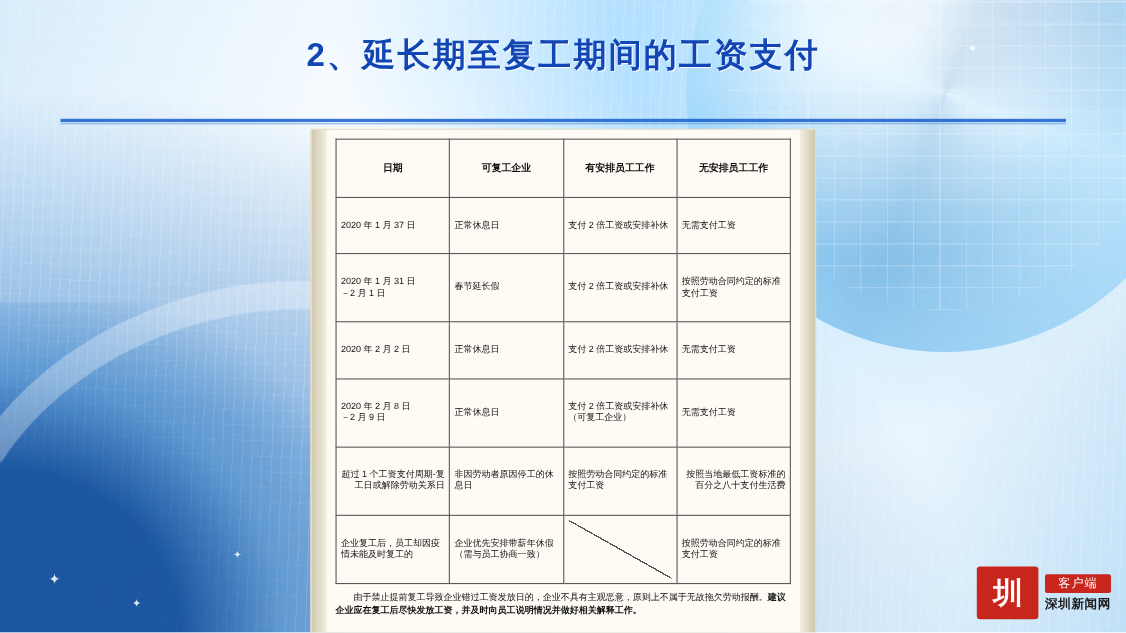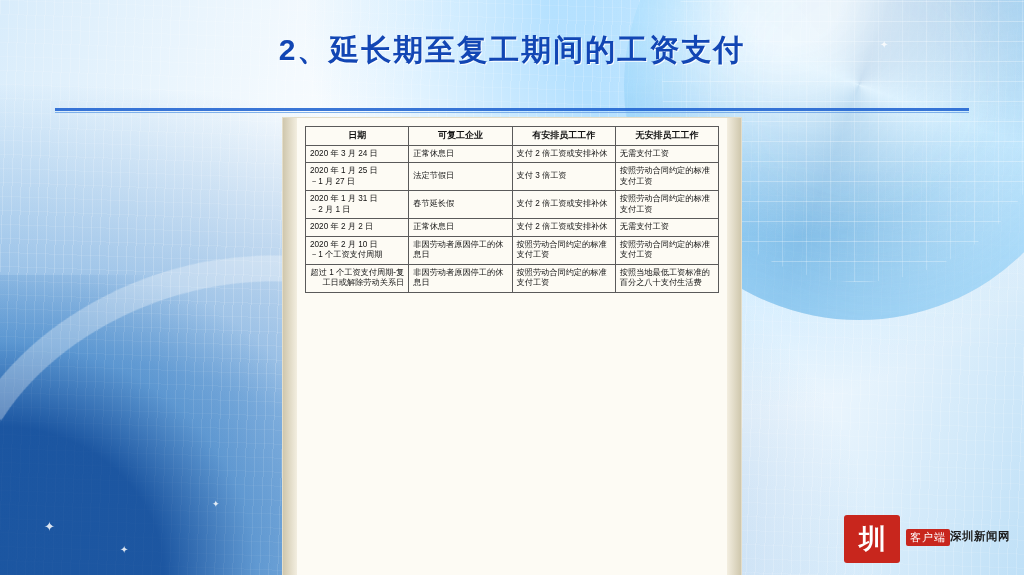--- a/index.html
+++ b/index.html
@@ -83,21 +83,21 @@
   .doc-inner{position:absolute;left:22px;right:22px;top:8px;bottom:4px;}
   .doc-title{
     text-align:center;color:#c00000;font-weight:bold;font-size:13.5px;
     padding:4px 0 6px;letter-spacing:.3px;
   }
   table.sched{
     width:100%;border-collapse:collapse;table-layout:fixed;
     font-size:8.2px;color:#111;line-height:1.28;
   }
   table.sched th,table.sched td{
-    border:1px solid #5a5a5a;padding:3px 4px;vertical-align:middle;
+    border:1px solid #5a5a5a;padding:20px 4px;vertical-align:middle;
   }
   table.sched th{font-weight:bold;text-align:center;font-size:9px;}
   table.sched td.c0{width:19%;}
   table.sched td.c1{width:19%;}
   table.sched td.c2{width:31%;}
   table.sched td.c3{width:31%;}
   td.slash{position:relative;}
   td.slash .ln{
     position:absolute;left:4px;right:4px;top:4px;bottom:4px;
     background:linear-gradient(to top right, transparent calc(50% - .6px), #555 calc(50% - .6px), #555 calc(50% + .6px), transparent calc(50% + .6px));
@@ -108,21 +108,21 @@
   .doc-note b{font-weight:bold;}
   
   .logo{
     position:absolute;right:14px;bottom:12px;display:flex;align-items:center;gap:6px;
   }
   .logo-mark{
     width:56px;height:48px;background:#c8261d;color:#fff;border-radius:3px;
     display:flex;align-items:center;justify-content:center;
     font-size:27px;font-weight:bold;letter-spacing:-1px;
   }
-  .logo-txt{display:flex;flex-direction:row;justify-content:flex-end;}
+  .logo-txt{display:flex;flex-direction:column;justify-content:flex-end;}
   .logo-txt .l1{
     background:#c8261d;color:#fff;font-size:11px;padding:1px 4px;border-radius:2px;margin-bottom:3px;
     text-align:center;letter-spacing:1px;
   }
   .logo-txt .l2{font-size:11.5px;color:#1b1b1b;font-weight:bold;letter-spacing:.5px;}
 </style>
 </head>
 <body>
 
 <div class="bg"></div>
@@ -145,60 +145,64 @@
       <thead>
         <tr>
           <th class="c0">日期</th>
           <th class="c1">可复工企业</th>
           <th class="c2">有安排员工工作</th>
           <th class="c3">无安排员工工作</th>
         </tr>
       </thead>
       <tbody id="sched-body">
           <tr>
-            <td class="c0" style="white-space: pre-line;">2020 年 3 月 24 日</td>
+            <td class="c0" style="white-space: pre-line;">2020 年 1 月 37 日</td>
             <td class="c1" style="white-space: pre-line;">正常休息日</td>
             <td class="c2" style="white-space: pre-line;">支付 2 倍工资或安排补休</td>
             <td class="c3" style="white-space: pre-line;">无需支付工资</td>
-          </tr>
-          <tr>
-            <td class="c0" style="white-space: pre-line;">2020 年 1 月 25 日
-－1 月 27 日</td>
-            <td class="c1" style="white-space: pre-line;">法定节假日</td>
-            <td class="c2" style="white-space: pre-line;">支付 3 倍工资</td>
-            <td class="c3" style="white-space: pre-line;">按照劳动合同约定的标准支付工资</td>
           </tr>
           <tr>
             <td class="c0" style="white-space: pre-line;">2020 年 1 月 31 日
 －2 月 1 日</td>
             <td class="c1" style="white-space: pre-line;">春节延长假</td>
             <td class="c2" style="white-space: pre-line;">支付 2 倍工资或安排补休</td>
             <td class="c3" style="white-space: pre-line;">按照劳动合同约定的标准支付工资</td>
           </tr>
           <tr>
             <td class="c0" style="white-space: pre-line;">2020 年 2 月 2 日</td>
             <td class="c1" style="white-space: pre-line;">正常休息日</td>
             <td class="c2" style="white-space: pre-line;">支付 2 倍工资或安排补休</td>
             <td class="c3" style="white-space: pre-line;">无需支付工资</td>
           </tr>
           <tr>
-            <td class="c0" style="white-space: pre-line;">2020 年 2 月 10 日
-－1 个工资支付周期</td>
-            <td class="c1" style="white-space: pre-line;">非因劳动者原因停工的休息日</td>
-            <td class="c2" style="white-space: pre-line;">按照劳动合同约定的标准支付工资</td>
-            <td class="c3" style="white-space: pre-line;">按照劳动合同约定的标准支付工资</td>
+            <td class="c0" style="white-space: pre-line;">2020 年 2 月 8 日
+－2 月 9 日</td>
+            <td class="c1" style="white-space: pre-line;">正常休息日</td>
+            <td class="c2" style="white-space: pre-line;">支付 2 倍工资或安排补休（可复工企业）</td>
+            <td class="c3" style="white-space: pre-line;">无需支付工资</td>
           </tr>
           <tr>
             <td class="c0" style="white-space: pre-line; text-align: right;">超过 1 个工资支付周期-复工日或解除劳动关系日</td>
             <td class="c1" style="white-space: pre-line;">非因劳动者原因停工的休息日</td>
             <td class="c2" style="white-space: pre-line;">按照劳动合同约定的标准支付工资</td>
-            <td class="c3" style="white-space: pre-line;">按照当地最低工资标准的百分之八十支付生活费</td>
+            <td class="c3" style="white-space: pre-line; text-align: right;">按照当地最低工资标准的百分之八十支付生活费</td>
+          </tr>
+          <tr>
+            <td class="c0" style="white-space: pre-line;">企业复工后，员工却因疫情未能及时复工的</td>
+            <td class="c1" style="white-space: pre-line;">企业优先安排带薪年休假（需与员工协商一致）</td>
+            <td class="c2 slash">
+              <span class="ln"></span>
+            </td>
+            <td class="c3" style="white-space: pre-line;">按照劳动合同约定的标准支付工资</td>
           </tr>
         </tbody>
     </table>
+    <div class="doc-note">
+      <span>由于禁止提前复工导致企业错过工资发放日的，企业不具有主观恶意，原则上不属于无故拖欠劳动报酬。</span><b>建议企业应在复工后尽快发放工资，并及时向员工说明情况并做好相关解释工作。</b>
+    </div>
   </div>
 </div>
 
 <div class="logo">
   <div class="logo-mark">圳</div>
   <div class="logo-txt">
     <div class="l1">客户端</div>
     <div class="l2">深圳新闻网</div>
   </div>
 </div>

